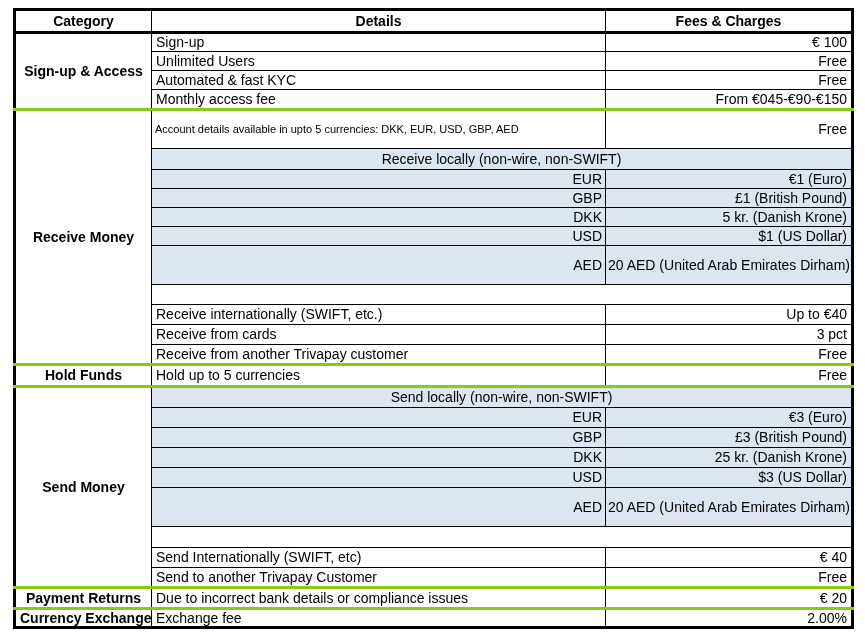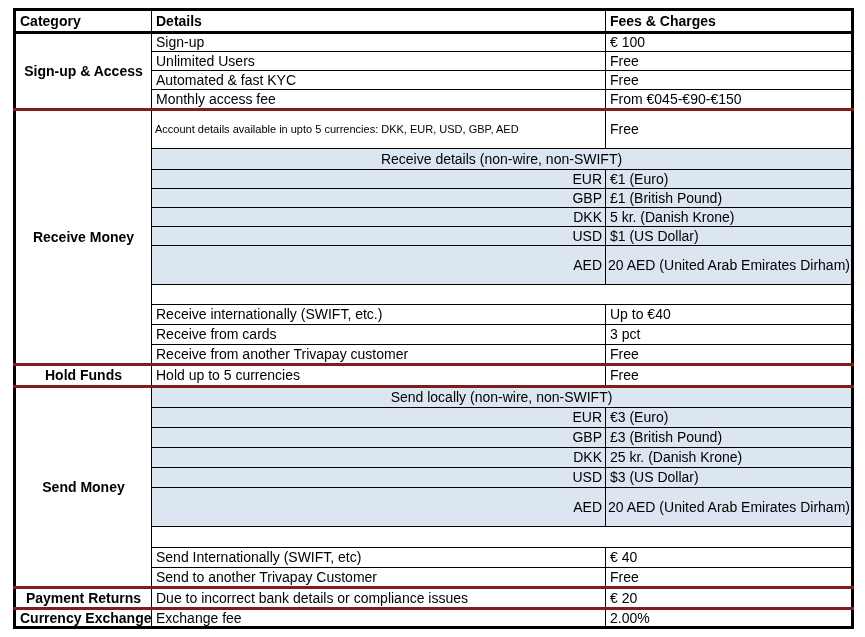--- a/index.html
+++ b/index.html
@@ -38,27 +38,27 @@
   tr { height: 19px; }
   tr.head { height: 23px; }
   tr.tall { height: 39px; }
   tr.bannerrow { height: 21px; }
   tr.blankrow { height: 20px; }
   tr.h20 { height: 20px; padding-left: 40px; }
   tr.h21 { height: 21px; }
   tr.h22 { height: 22px; }
   .head th {
     font-weight: bold;
-    text-align: left;
+    text-align: center;
     border-bottom: 3px solid #000000;
   }
-  tr.sec-top > td { border-top: 3px solid #7f1d1d; }
+  tr.sec-top > td { border-top: 3px solid #84cc16; }
   .cat  { font-weight: bold; text-align: center; }
   .det  { text-align: left; }
-  .fee  { text-align: left; }
+  .fee  { text-align: right; }
   .code { text-align: right; padding-right: 3px; margin-left: 17px; }
   .banner { text-align: center; }
   .band { background: #dce6f1; }
   .fit  { font-size: 11px; padding: 0 3px; }
   .snug { padding: 0 2px; }
 </style>
 </head>
 <body>
 
 <div class="sheet">
@@ -93,21 +93,21 @@
       <td class="det">Monthly access fee</td>
       <td class="fee">From €045-€90-€150</td>
     </tr>
 
     <tr class="sec-top tall">
       <td class="cat" rowspan="11">Receive Money</td>
       <td class="det fit">Account details available in upto 5 currencies: DKK, EUR, USD, GBP, AED</td>
       <td class="fee">Free</td>
     </tr>
     <tr class="bannerrow">
-      <td class="banner band" colspan="2">Receive details (non-wire, non-SWIFT)</td>
+      <td class="banner band" colspan="2">Receive locally (non-wire, non-SWIFT)</td>
     </tr>
     <tr>
       <td class="code band">EUR</td>
       <td class="fee band">€1 (Euro)</td>
     </tr>
     <tr>
       <td class="code band">GBP</td>
       <td class="fee band">£1 (British Pound)</td>
     </tr>
     <tr>

